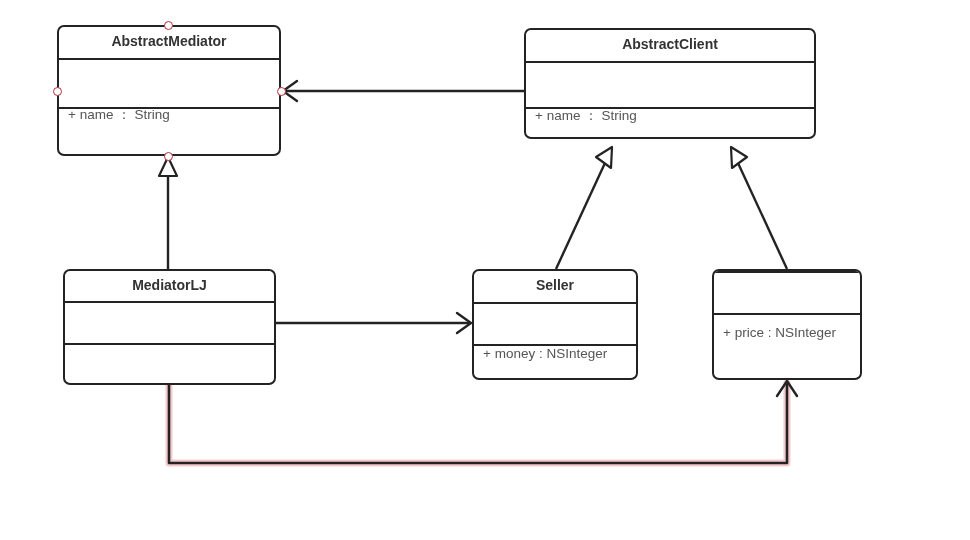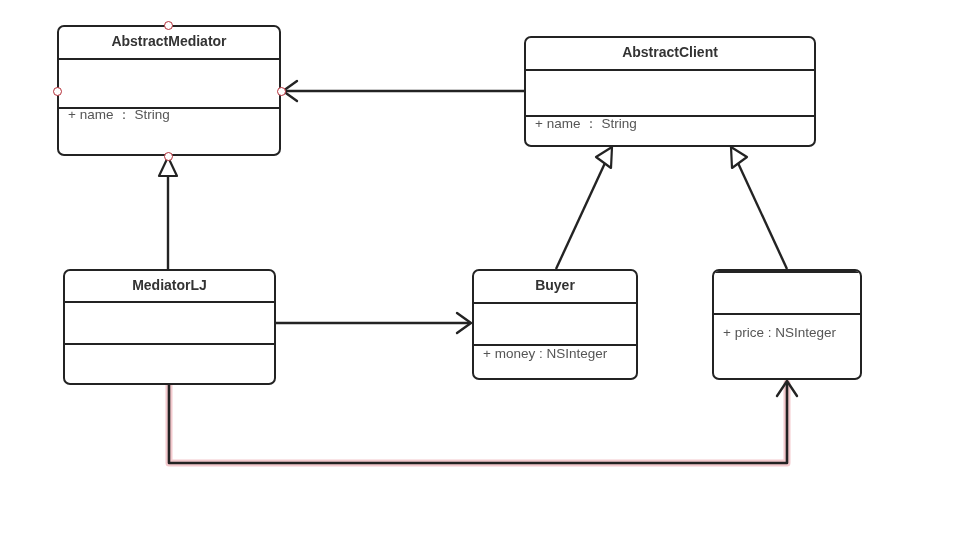--- a/index.html
+++ b/index.html
@@ -120,21 +120,21 @@
     <div class="uml-compartment" style="height:47px;">
       <div>+ name ： String</div>
       
     </div>
     <div class="uml-divider"></div>
     <div class="uml-compartment">
       <div>+saveClintProfile(AbstractClient clinent):void</div>
     </div>
   </div>
 
-  <div class="uml-class" style="left:524px; top:36px; width:292px; height:111px;">
+  <div class="uml-class" style="left:524px; top:28px; width:292px; height:111px;">
     <div class="uml-title" style="height:31px;">AbstractClient</div>
     <div class="uml-divider"></div>
     <div class="uml-compartment" style="height:44px; padding-top:4px;">
       <div>+ name ： String</div>
       
     </div>
     <div class="uml-divider"></div>
     <div class="uml-compartment" style="padding-top:8px;">
       
     </div>
@@ -144,21 +144,21 @@
     <div class="uml-title" style="height:30px;">MediatorLJ</div>
     <div class="uml-divider"></div>
     <div class="uml-compartment empty" style="height:40px;"></div>
     <div class="uml-divider"></div>
     <div class="uml-compartment">
       
     </div>
   </div>
 
   <div class="uml-class" style="left:472px; top:269px; width:166px; height:111px;">
-    <div class="uml-title" style="height:31px;">Buyer</div>
+    <div class="uml-title" style="height:31px;">Seller</div>
     <div class="uml-divider"></div>
     <div class="uml-compartment" style="height:40px; padding-top:1px;">
       <div>+ money : NSInteger</div>
     </div>
     <div class="uml-divider"></div>
     <div class="uml-compartment" style="padding-top:12px;">
       
     </div>
   </div>
 

